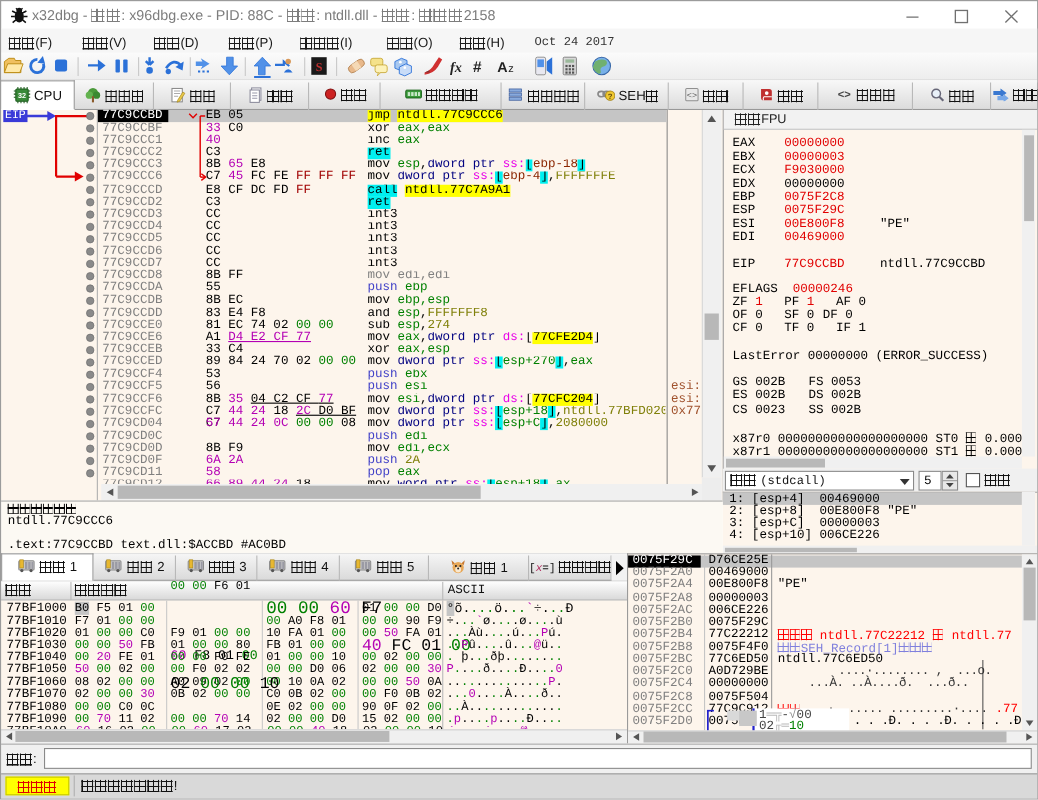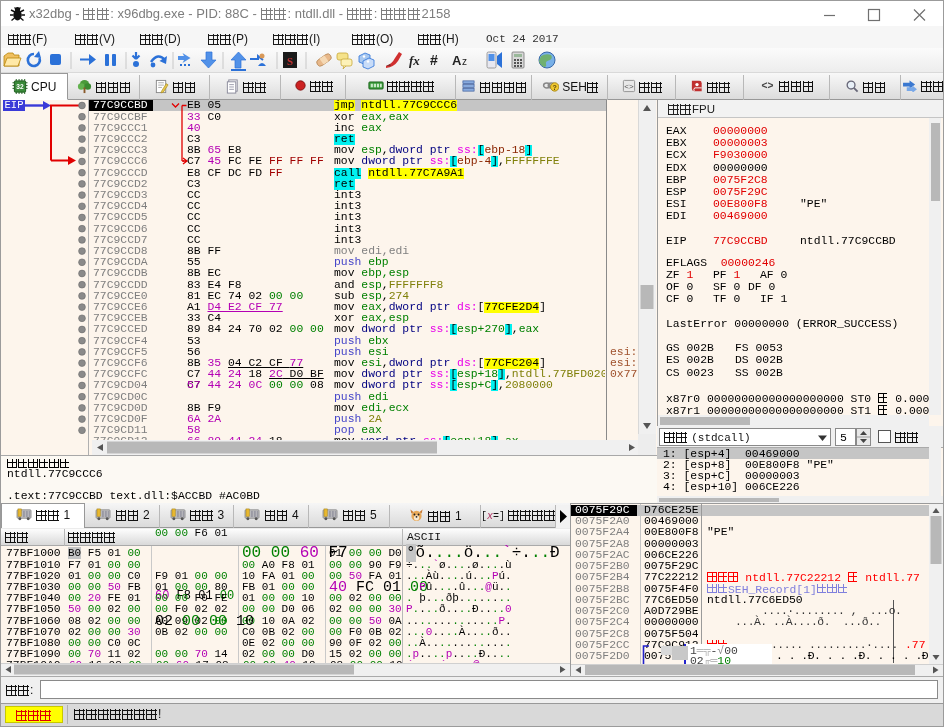--- a/index.html
+++ b/index.html
@@ -516,21 +516,21 @@
 <div class="a" style="left:1px;top:546px;width:569px;height:117px;background:#fdf5ec"></div>
 <div class="a" style="left:151px;top:546px;width:1px;height:117px;background:#c9c9c9"></div>
 <div class="a" style="left:238px;top:546px;width:1px;height:117px;background:#c9c9c9"></div>
 <div class="a" style="left:325px;top:546px;width:1px;height:117px;background:#c9c9c9"></div>
 <div class="a" style="left:402px;top:546px;width:1px;height:117px;background:#b8b8b8"></div>
 <div class="row mono" style="left:6px;top:548.4px;color:#000">77BF1000</div>
 <div class="row mono" style="left:68px;top:548.4px;color:#000;font-size:11px"><span style="background:#c5c5c5">B0</span> F5 01 <span class="grn">00</span></div>
 <div class="row mono" style="left:155px;top:528px;color:#000;font-size:11px"><span class="grn">00</span> <span class="grn">00</span> F6 01</div>
 <div class="row mono" style="left:242px;top:548.4px;color:#000;font-size:16px"><span class="grn">00</span> <span class="grn">00</span> <span class="pur">60</span> F7</div>
 <div class="row mono" style="left:329px;top:548.4px;color:#000;font-size:11px">01 <span class="grn">00</span> <span class="grn">00</span> D0</div>
-<div class="row mono" style="left:406px;top:548.4px;color:#000;font-size:16px"><span style="background:#c5c5c5">°</span>õ.<span class="grn">.</span><span class="grn">.</span><span class="grn">.</span>ö.<span class="grn">.</span><span class="grn">.</span><span class="pur">`</span>÷.<span class="grn">.</span><span class="grn">.</span>Ð</div>
+<div class="row mono" style="left:406px;top:548.4px;color:#000;font-size:12px"><span style="background:#c5c5c5">°</span>õ.<span class="grn">.</span><span class="grn">.</span><span class="grn">.</span>ö.<span class="grn">.</span><span class="grn">.</span><span class="pur">`</span>÷.<span class="grn">.</span><span class="grn">.</span>Ð</div>
 <div class="row mono" style="left:6px;top:559.6px;color:#000">77BF1010</div>
 <div class="row mono" style="left:68px;top:559.6px;color:#000;font-size:11px">F7 01 <span class="grn">00</span> <span class="grn">00</span></div>
 <div class="row mono" style="left:155px;top:591px;color:#000;font-size:12px"><span class="pur">60</span> F8 01 <span class="grn">00</span></div>
 <div class="row mono" style="left:242px;top:559.6px;color:#000;font-size:11px"><span class="grn">00</span> A0 F8 01</div>
 <div class="row mono" style="left:329px;top:559.6px;color:#000;font-size:11px"><span class="grn">00</span> <span class="grn">00</span> 90 F9</div>
 <div class="row mono" style="left:406px;top:559.6px;color:#000;font-size:11px">÷.<span class="grn">.</span><span class="grn">.</span><span class="pur">`</span>ø.<span class="grn">.</span><span class="grn">.</span>.ø.<span class="grn">.</span><span class="grn">.</span>.ù</div>
 <div class="row mono" style="left:6px;top:570.8px;color:#000">77BF1020</div>
 <div class="row mono" style="left:68px;top:570.8px;color:#000;font-size:11px">01 <span class="grn">00</span> <span class="grn">00</span> C0</div>
 <div class="row mono" style="left:155px;top:570.8px;color:#000;font-size:11px">F9 01 <span class="grn">00</span> <span class="grn">00</span></div>
 <div class="row mono" style="left:242px;top:570.8px;color:#000;font-size:11px">10 FA 01 <span class="grn">00</span></div>

